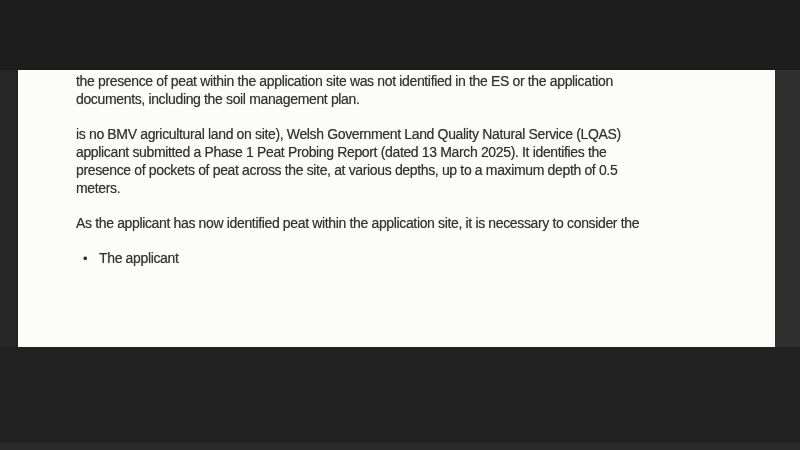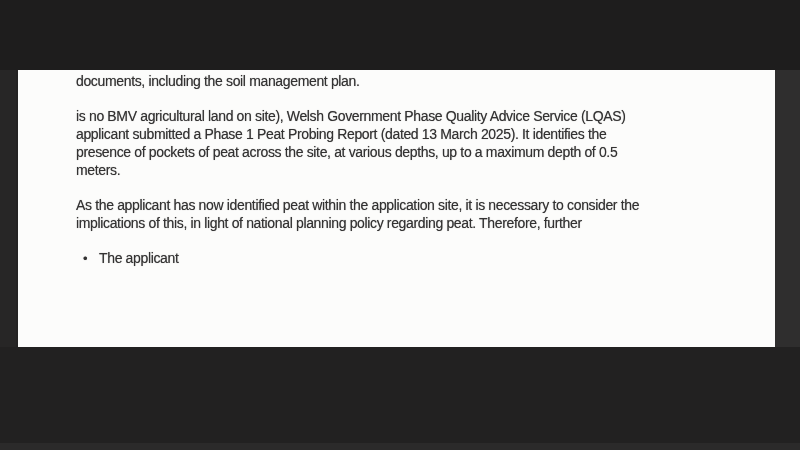--- a/index.html
+++ b/index.html
@@ -86,33 +86,33 @@
 
   <div class="letterbox-top"></div>
 
   <div class="content-band">
     <div class="margin-left"></div>
 
     <div class="page">
       <div class="page-text">
 
         <div class="para">
+          <div class="line">the presence of peat within the application site was not identified in the ES or the application</div>
           <div class="line">documents, including the soil management plan.</div>
         </div>
 
         <div class="para">
-          <div class="line">is no BMV agricultural land on site), Welsh Government Phase Quality Advice Service (LQAS)</div>
+          <div class="line">is no BMV agricultural land on site), Welsh Government Land Quality Natural Service (LQAS)</div>
           <div class="line">applicant submitted a Phase 1 Peat Probing Report (dated 13 March 2025). It identifies the</div>
           <div class="line">presence of pockets of peat across the site, at various depths, up to a maximum depth of 0.5</div>
           <div class="line">meters.</div>
         </div>
 
         <div class="para">
           <div class="line">As the applicant has now identified peat within the application site, it is necessary to consider the</div>
-          <div class="line">implications of this, in light of national planning policy regarding peat. Therefore, further</div>
         </div>
 
         <div>
           <div class="bullet-row">
             <span class="bullet-glyph">•</span><span>The applicant</span>
           </div>
 
         </div>
 
       </div>

